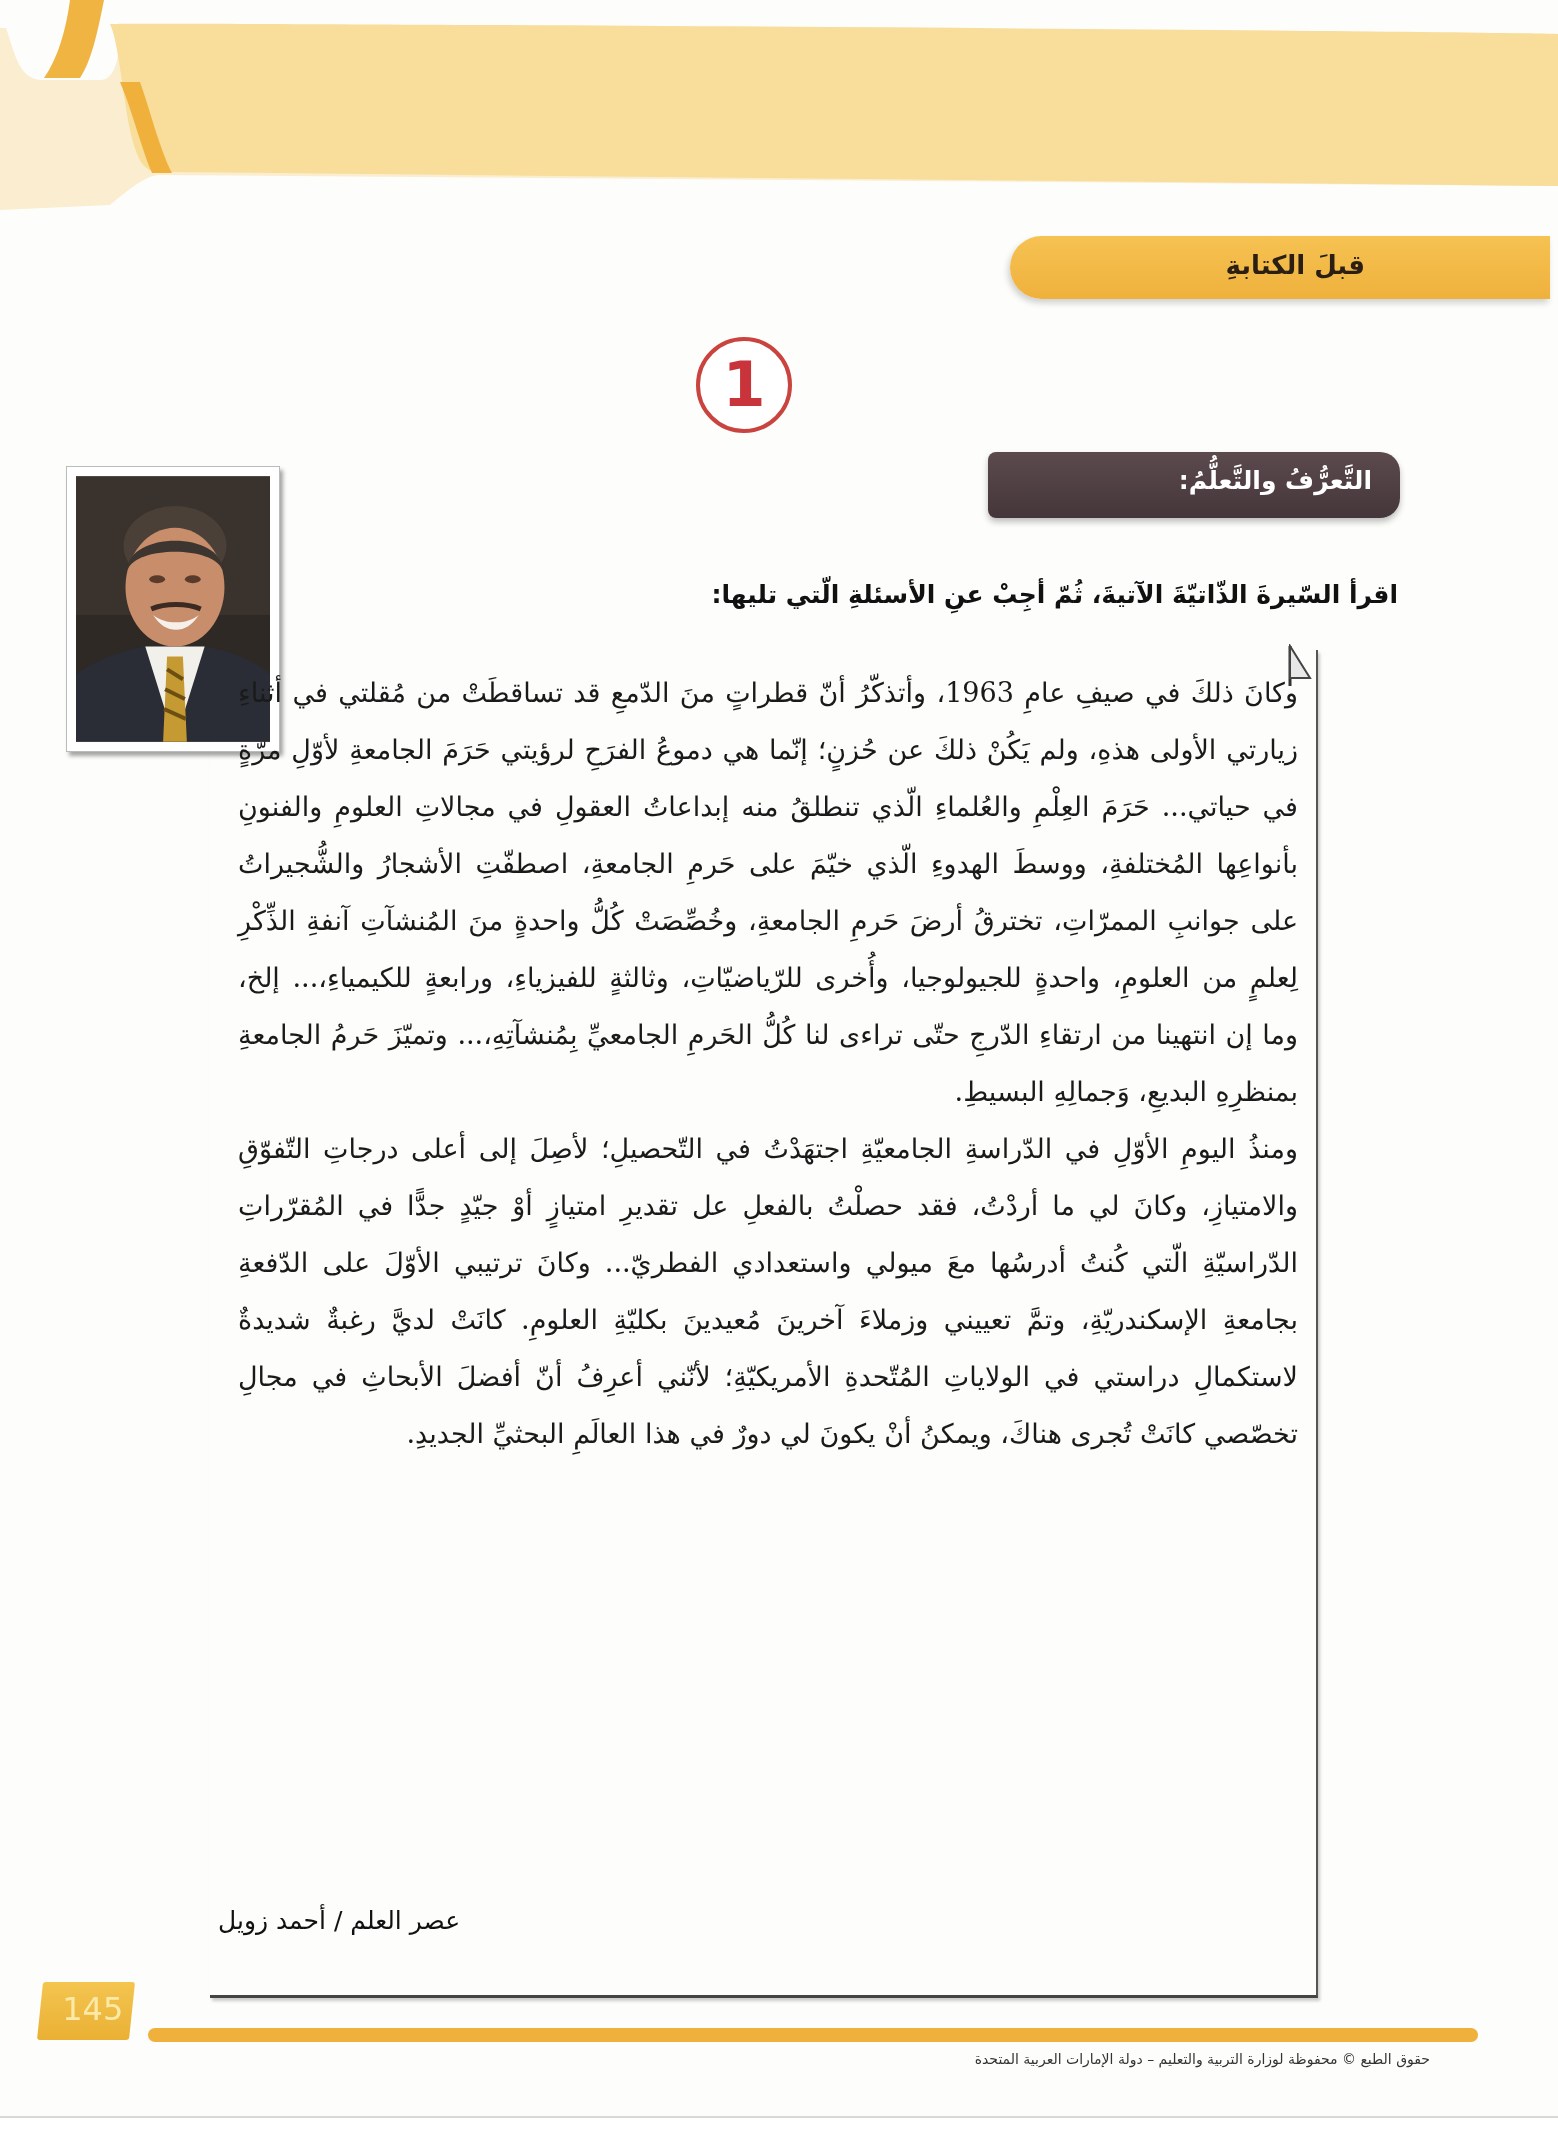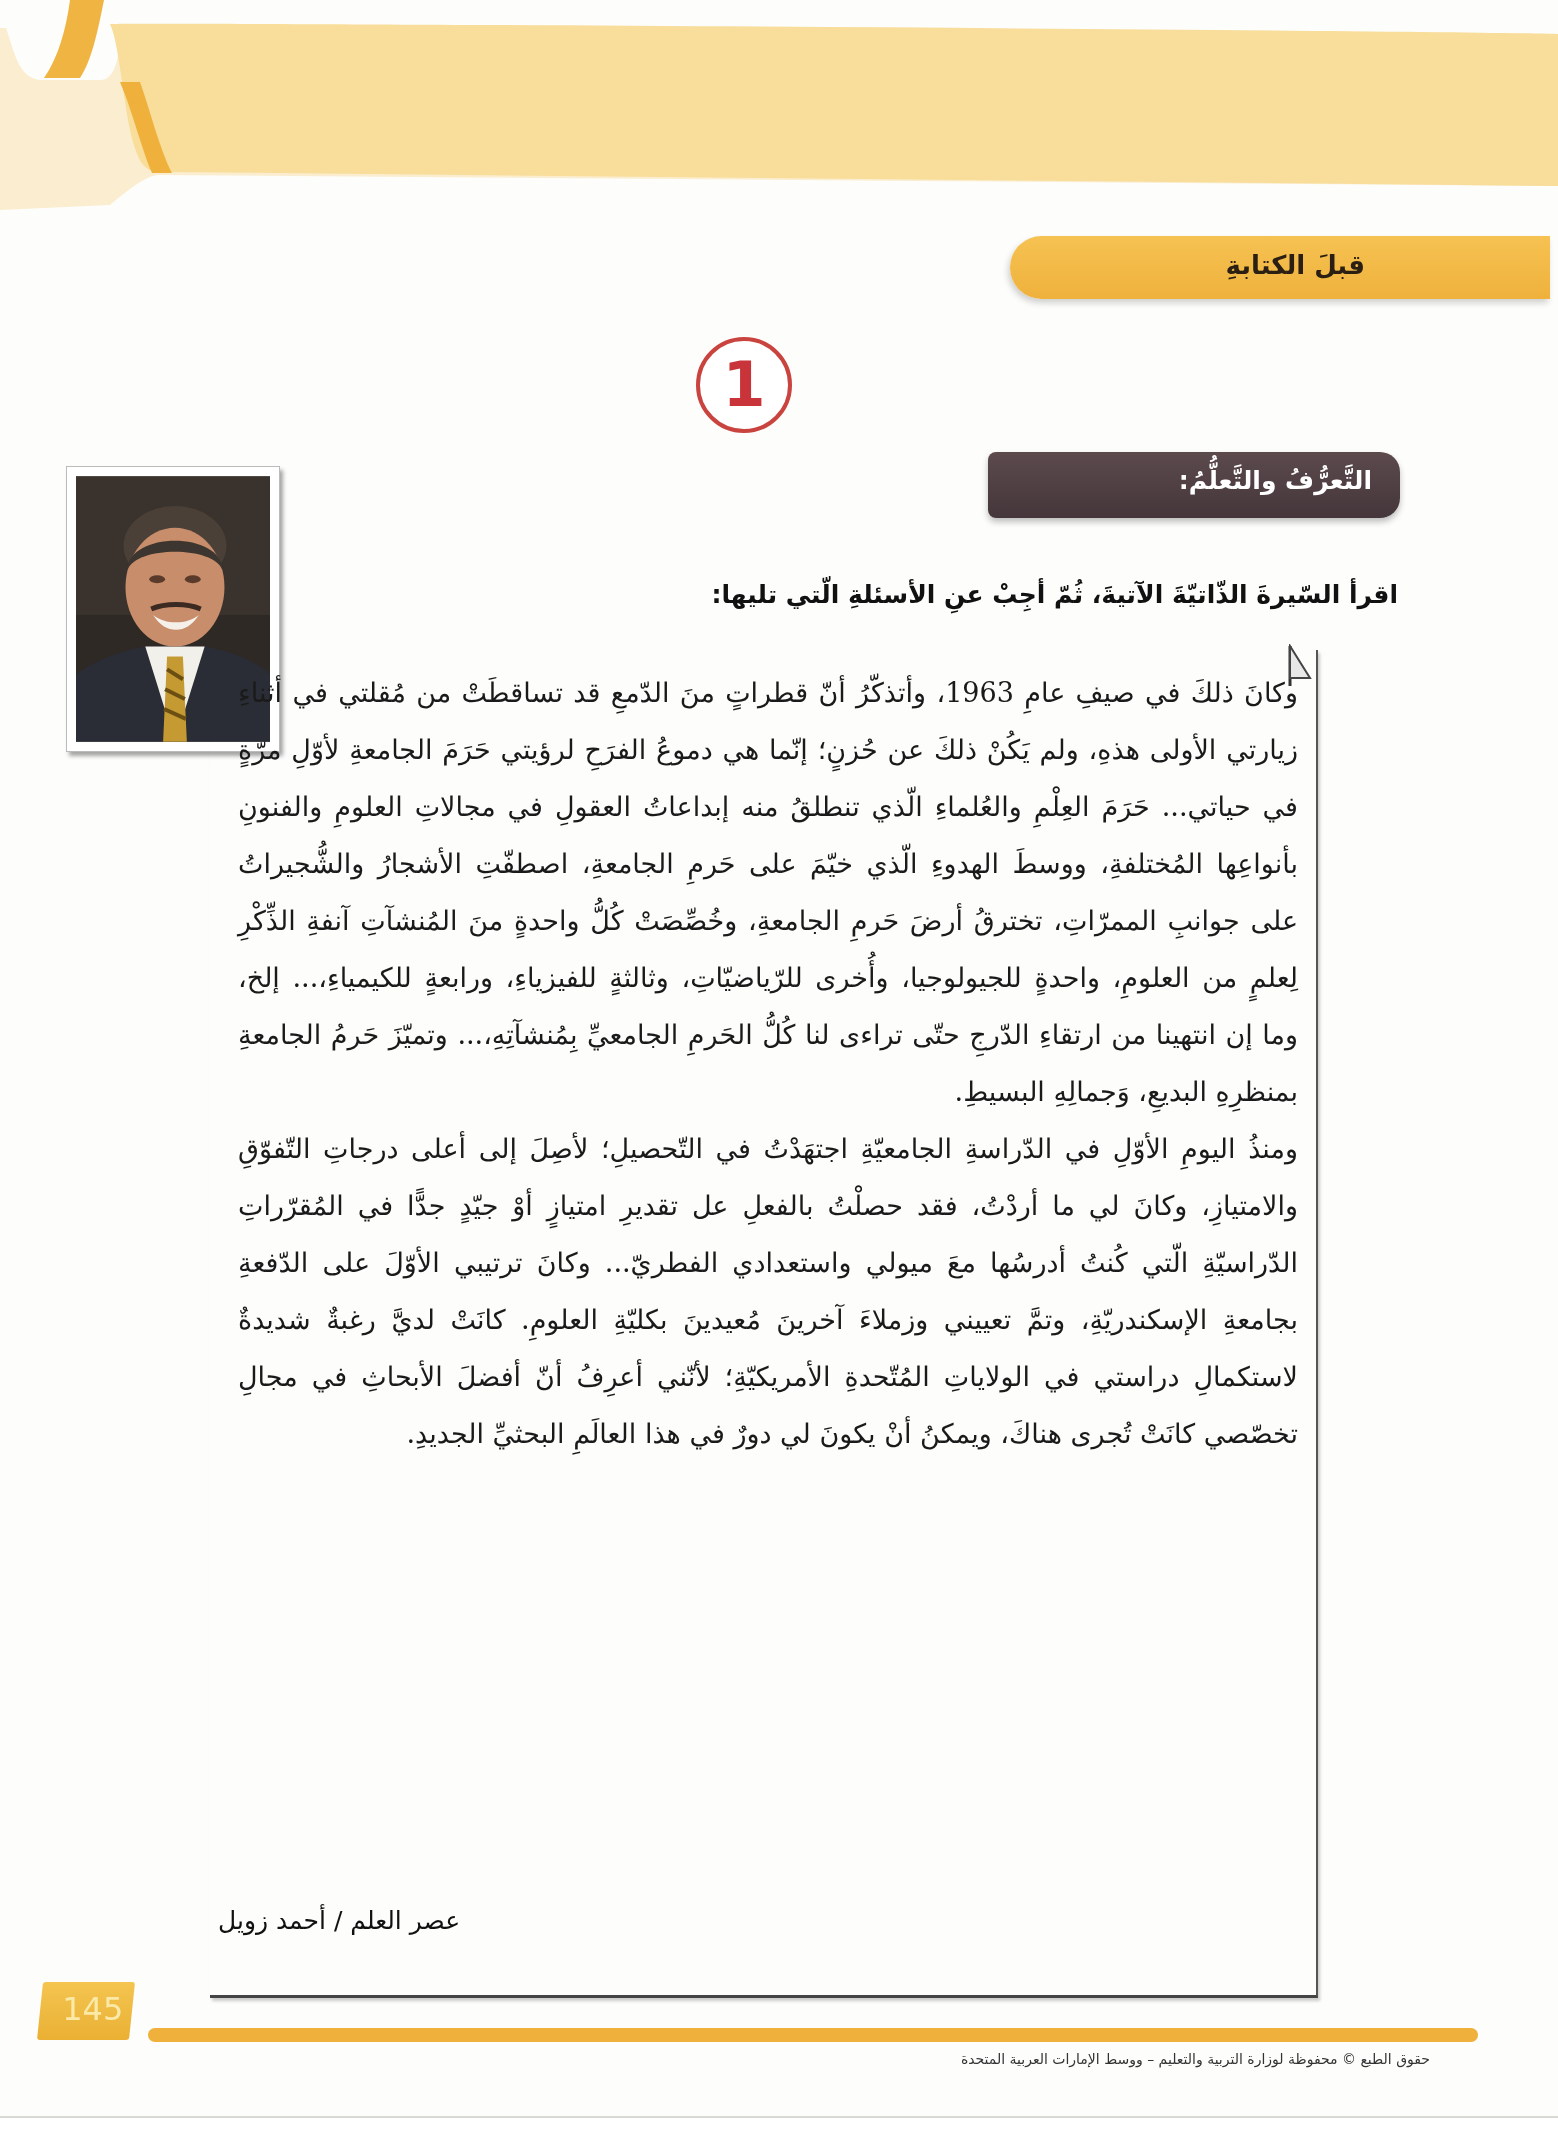--- a/index.html
+++ b/index.html
@@ -144,14 +144,14 @@
     <p>وكانَ ذلكَ في صيفِ عامِ 1963، وأتذكّرُ أنّ قطراتٍ منَ الدّمعِ قد تساقطَتْ من مُقلتي في أثناءِ زيارتي الأولى هذهِ، ولم يَكُنْ ذلكَ عن حُزنٍ؛ إنّما هي دموعُ الفرَحِ لرؤيتي حَرَمَ الجامعةِ لأوّلِ مرّةٍ في حياتي... حَرَمَ العِلْمِ والعُلماءِ الّذي تنطلقُ منه إبداعاتُ العقولِ في مجالاتِ العلومِ والفنونِ بأنواعِها المُختلفةِ، ووسطَ الهدوءِ الّذي خيّمَ على حَرمِ الجامعةِ، اصطفّتِ الأشجارُ والشُّجيراتُ على جوانبِ الممرّاتِ، تخترقُ أرضَ حَرمِ الجامعةِ، وخُصِّصَتْ كُلُّ واحدةٍ منَ المُنشآتِ آنفةِ الذِّكْرِ لِعلمٍ من العلومِ، واحدةٍ للجيولوجيا، وأُخرى للرّياضيّاتِ، وثالثةٍ للفيزياءِ، ورابعةٍ للكيمياءِ،... إلخ، وما إن انتهينا من ارتقاءِ الدّرجِ حتّى تراءى لنا كُلُّ الحَرمِ الجامعيِّ بِمُنشآتِهِ،... وتميّزَ حَرمُ الجامعةِ بمنظرِهِ البديعِ، وَجمالِهِ البسيطِ.</p>
     <p>ومنذُ اليومِ الأوّلِ في الدّراسةِ الجامعيّةِ اجتهَدْتُ في التّحصيلِ؛ لأصِلَ إلى أعلى درجاتِ التّفوّقِ والامتيازِ، وكانَ لي ما أردْتُ، فقد حصلْتُ بالفعلِ عل تقديرِ امتيازٍ أوْ جيّدٍ جدًّا في المُقرّراتِ الدّراسيّةِ الّتي كُنتُ أدرسُها معَ ميولي واستعدادي الفطريّ... وكانَ ترتيبي الأوّلَ على الدّفعةِ بجامعةِ الإسكندريّةِ، وتمَّ تعييني وزملاءَ آخرينَ مُعيدينَ بكليّةِ العلومِ. كانَتْ لديَّ رغبةٌ شديدةٌ لاستكمالِ دراستي في الولاياتِ المُتّحدةِ الأمريكيّةِ؛ لأنّني أعرِفُ أنّ أفضلَ الأبحاثِ في مجالِ تخصّصي كانَتْ تُجرى هناكَ، ويمكنُ أنْ يكونَ لي دورٌ في هذا العالَمِ البحثيِّ الجديدِ.</p>
   </div>
 
   <div class="source">عصر العلم / أحمد زويل</div>
 
   <div class="page-num">
     <span>145</span>
   </div>
   <div class="footer-bar"></div>
-  <div class="copyright">حقوق الطبع © محفوظة لوزارة التربية والتعليم – ووسط الإمارات العربية المتحدة</div>
+  <div class="copyright">حقوق الطبع © محفوظة لوزارة التربية والتعليم – دولة الإمارات العربية المتحدة</div>
 </div>
 
 </body></html>

